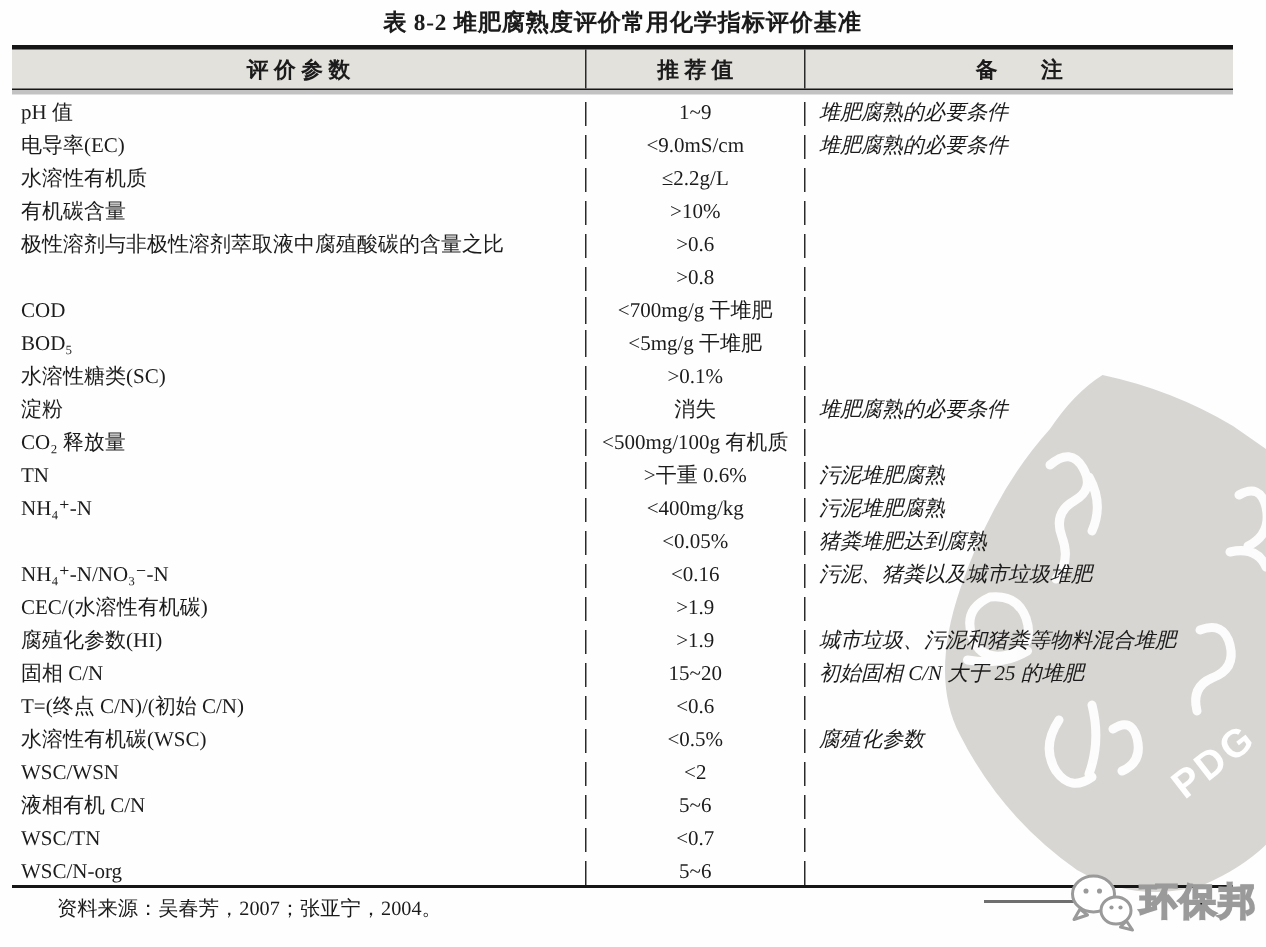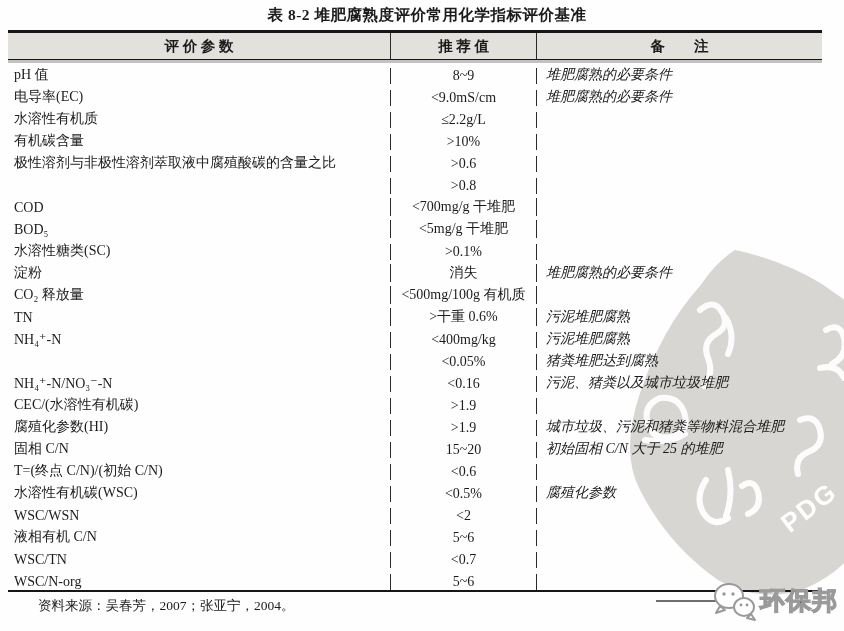--- a/index.html
+++ b/index.html
@@ -2,21 +2,21 @@
 <html><head>
 <meta charset="utf-8">
 <style>
   html,body{margin:0;padding:0;}
   .page{
     position:relative;width:844px;height:631px;overflow:hidden;
     background:#fefefe;color:#1b1b1b;
     font-family:"Liberation Serif","DejaVu Serif",serif;
   }
   .title{
-    position:absolute;top:5px;left:16px;width:822px;text-align:center;
+    position:absolute;top:5px;left:4px;width:822px;text-align:center;
     font-weight:bold;font-size:15.5px;letter-spacing:.5px;z-index:3;
   }
   
   .wm-layer{position:absolute;inset:0;z-index:1;}
   .wm-shape{position:absolute;left:0;top:0;}
   .wm-pdg{
     position:absolute;left:778px;top:492px;color:#ffffff;font-weight:bold;
     font-size:26px;font-family:"Liberation Sans","DejaVu Sans",sans-serif;
     transform:rotate(-38deg);letter-spacing:2px;z-index:2;
   }
@@ -78,21 +78,21 @@
 
   <div class="tbl">
     <div class="thead">
       <div class="th h1">评 价 参 数</div>
       <div class="th h2">推 荐 值</div>
       <div class="th h3">备　　注</div>
     </div>
     <div class="tbody">
         <div class="tr">
           <div class="td c1">pH 值</div>
-          <div class="td c2">8~9</div>
+          <div class="td c2">1~9</div>
           <div class="td c3">堆肥腐熟的必要条件</div>
         </div>
         <div class="tr">
           <div class="td c1">电导率(EC)</div>
           <div class="td c2">&lt;9.0mS/cm</div>
           <div class="td c3">堆肥腐熟的必要条件</div>
         </div>
         <div class="tr">
           <div class="td c1">水溶性有机质</div>
           <div class="td c2">≤2.2g/L</div>

